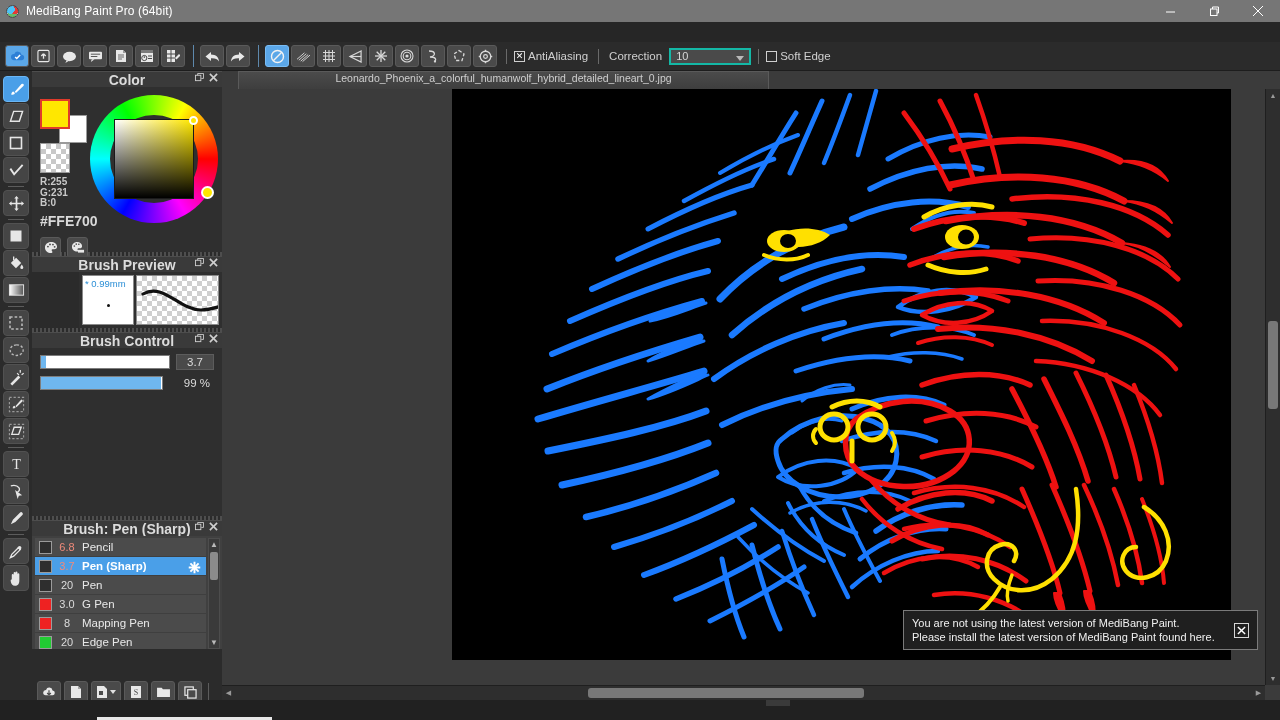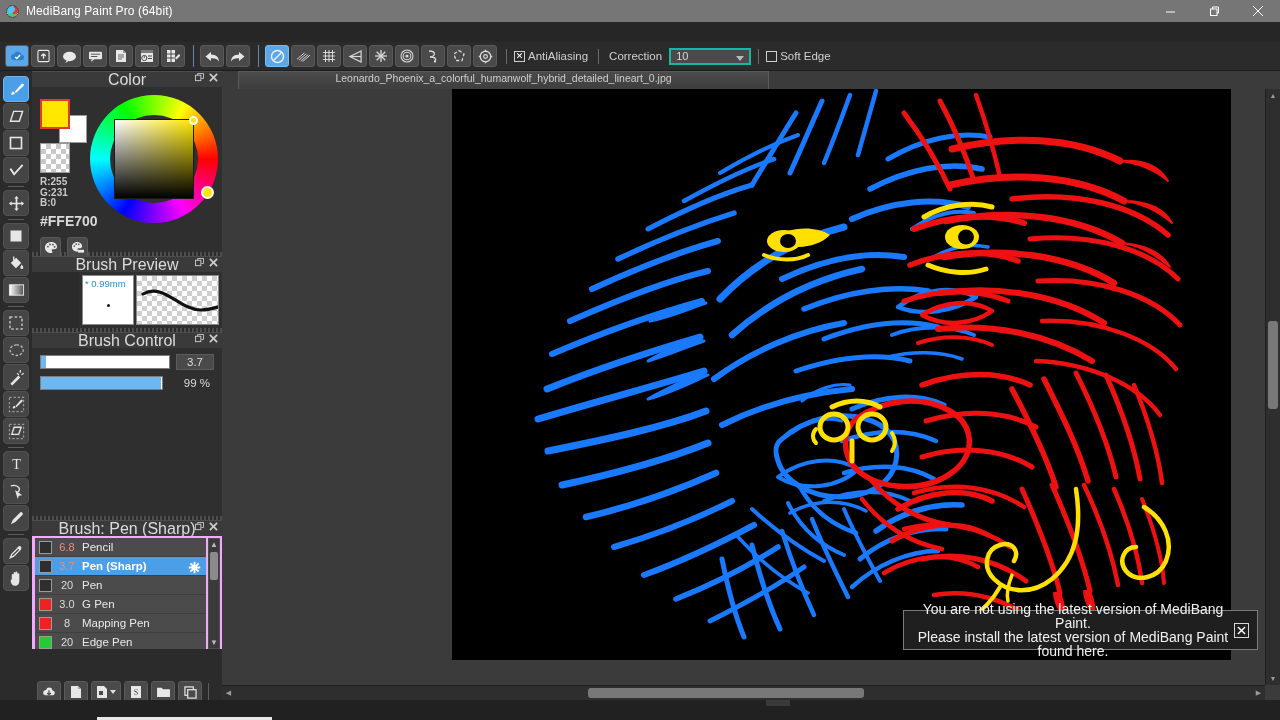--- a/index.html
+++ b/index.html
@@ -89,21 +89,21 @@
   .tool.active { background: #4a9fe8; border-color: #6ab6f5; }
   .tool-sep { width: 16px; height: 1px; background: #5c5c5c; margin: 3px auto; }
 
   
   .dock { position: absolute; left: 32px; top: 71px; width: 190px; height: 649px; background: #2b2b2b; }
   .panel-head {
     height: 16px; background: #3a3a3a;
     display: flex; align-items: center; justify-content: center; position: relative;
     border-top: 1px solid #4d4d4d;
   }
-  .panel-head .ttl { color: #dcdcdc; font-size: 16px; }
+  .panel-head .ttl { color: #dcdcdc; font-size: 14px; font-weight: bold; }
   .panel-head .hbtns { position: absolute; right: 4px; top: 1px; display: flex; gap: 5px; color: #d0d0d0; }
   .grip { height: 4px; background: repeating-linear-gradient(90deg,#4e4e4e 0 2px,#2b2b2b 2px 4px); }
 
   
   .colorpanel { height: 165px; background: #2f2f2f; position: relative; font-weight: bold; }
   .sw-fg {
     position: absolute; left: 8px; top: 12px; width: 30px; height: 30px;
     background: #FFE700; border: 2px solid #e03b2b;
   }
   .sw-bg {
@@ -175,21 +175,21 @@
     flex: 1; height: 14px; background: #ffffff; border: 1px solid #7d7d7d; position: relative;
   }
   .slider .fill { position: absolute; left: 0; top: 0; bottom: 0; background: #6fb7ef; }
   .bval { width: 38px; text-align: center; color: #dcdcdc; font-size: 11.5px; }
   .bval.box { background: #4a4a4a; border: 1px solid #5c5c5c; height: 16px; line-height: 15px; margin-left: 6px; }
   .bval.plain { margin-left: 13px; text-align: right; padding-right: 4px; }
 
   .spacerpanel { background: #2f2f2f; }
 
   
-  .blist { background: #f0abfc; position: relative; }
+  .blist { background: #404040; position: relative; }
   .blist-inner { position: absolute; left: 3px; top: 2px; right: 16px; bottom: 0; overflow: hidden; }
   .brow-item {
     height: 19px; display: flex; align-items: center; border-bottom: 1px solid #3f3f3f;
     position: relative; background: #4b4b4b;
   }
   .brow-item.sel { background: #4a9fe8; }
   .bsw { width: 13px; height: 13px; margin-left: 4px; border: 1px solid #9b9b9b; }
   .bnum { width: 30px; text-align: center; font-size: 11px; }
   .bname { font-size: 11.5px; color: #e8e8e8; }
   .brow-item.sel .bname { color: #fff; font-weight: bold; }
@@ -242,21 +242,21 @@
   }
   .sb-thumb { position: absolute; background: #787878; border-radius: 3px; }
   .sb-arrow { color: #9a9a9a; font-size: 7px; text-align: center; line-height: 11px; }
 
   
   .notice {
     position: absolute; right: 22px; bottom: 50px; width: 355px; height: 40px;
     background: #1f1f1f; border: 1px solid #7a7a7a;
     display: flex; align-items: center; padding: 0 8px;
   }
-  .notice-txt { flex: 1; text-align: center; color: #f0f0f0; font-size: 14px; line-height: 14px; }
+  .notice-txt { flex: 1; color: #f0f0f0; font-size: 11px; line-height: 14px; }
   .notice-x {
     width: 15px; height: 15px; border: 1px solid #d6d6d6; color: #fff;
     display: flex; align-items: center; justify-content: center; font-size: 10px;
   }
 
   
   .bottombar { position: absolute; left: 0; bottom: 0; width: 1280px; height: 20px; background: #212121; }
   .taskbar-hint { position: absolute; left: 97px; bottom: 0; width: 175px; height: 3px; background: #e8e8e8; }
   .taskbar-hint2 { position: absolute; left: 766px; bottom: 14px; width: 24px; height: 6px; background: #3a3a3a; }
 </style>

